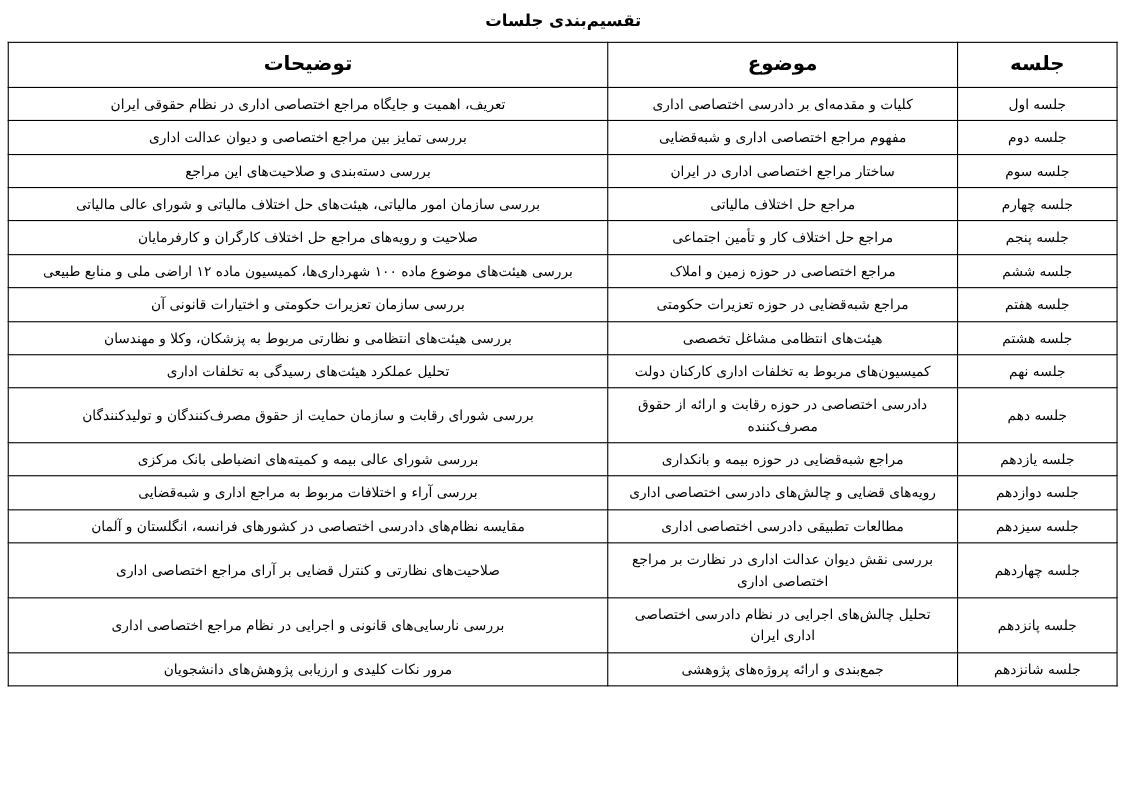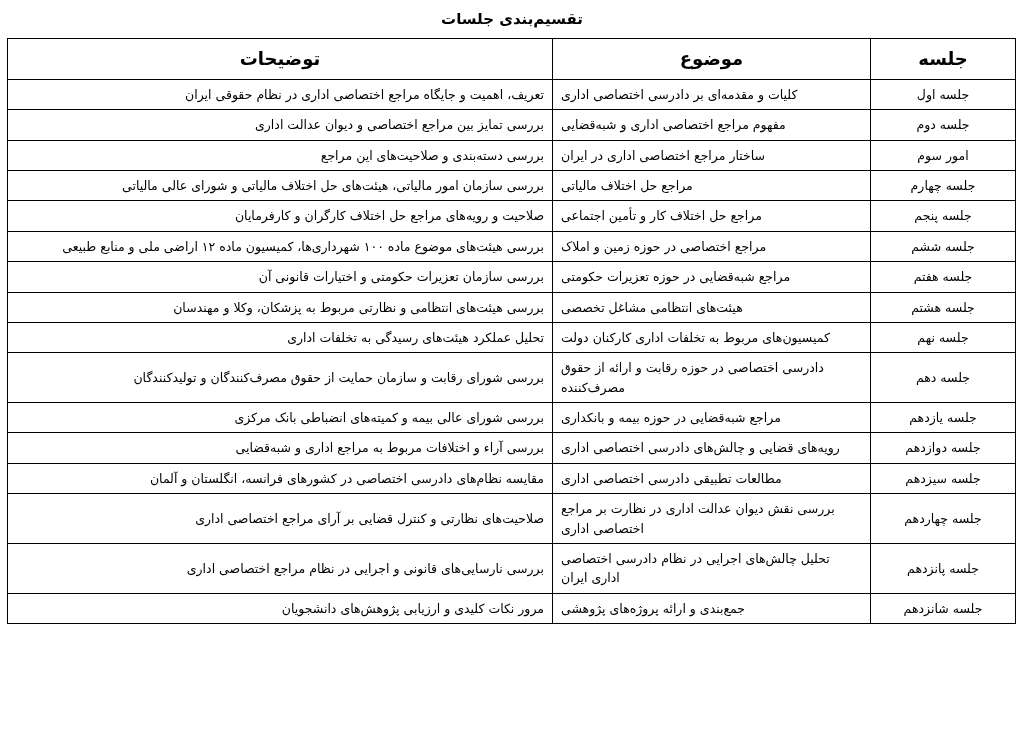--- a/index.html
+++ b/index.html
@@ -51,25 +51,25 @@
   col.col-topic   { width: 318px; }
   col.col-desc    { width: 545px; }
 
   td.session-cell {
     text-align: center;
     font-weight: normal;
     font-size: 13px;
     white-space: nowrap;
   }
   td.topic-cell {
-    text-align: left;
+    text-align: center;
     margin-top: 18px;
   }
   td.desc-cell {
-    text-align: right;
+    text-align: center;
   }
 </style>
 </head>
 <body>
 
 <div class="page">
 
   <div class="doc-title">تقسیم‌بندی جلسات</div>
 
   <table class="sessions">
@@ -90,21 +90,21 @@
           <td class="session-cell">جلسه اول</td>
           <td class="topic-cell">کلیات و مقدمه‌ای بر دادرسی اختصاصی اداری</td>
           <td class="desc-cell">تعریف، اهمیت و جایگاه مراجع اختصاصی اداری در نظام حقوقی ایران</td>
         </tr>
         <tr>
           <td class="session-cell">جلسه دوم</td>
           <td class="topic-cell">مفهوم مراجع اختصاصی اداری و شبه‌قضایی</td>
           <td class="desc-cell">بررسی تمایز بین مراجع اختصاصی و دیوان عدالت اداری</td>
         </tr>
         <tr>
-          <td class="session-cell">امور سوم</td>
+          <td class="session-cell">جلسه سوم</td>
           <td class="topic-cell">ساختار مراجع اختصاصی اداری در ایران</td>
           <td class="desc-cell">بررسی دسته‌بندی و صلاحیت‌های این مراجع</td>
         </tr>
         <tr>
           <td class="session-cell">جلسه چهارم</td>
           <td class="topic-cell">مراجع حل اختلاف مالیاتی</td>
           <td class="desc-cell">بررسی سازمان امور مالیاتی، هیئت‌های حل اختلاف مالیاتی و شورای عالی مالیاتی</td>
         </tr>
         <tr>
           <td class="session-cell">جلسه پنجم</td>

